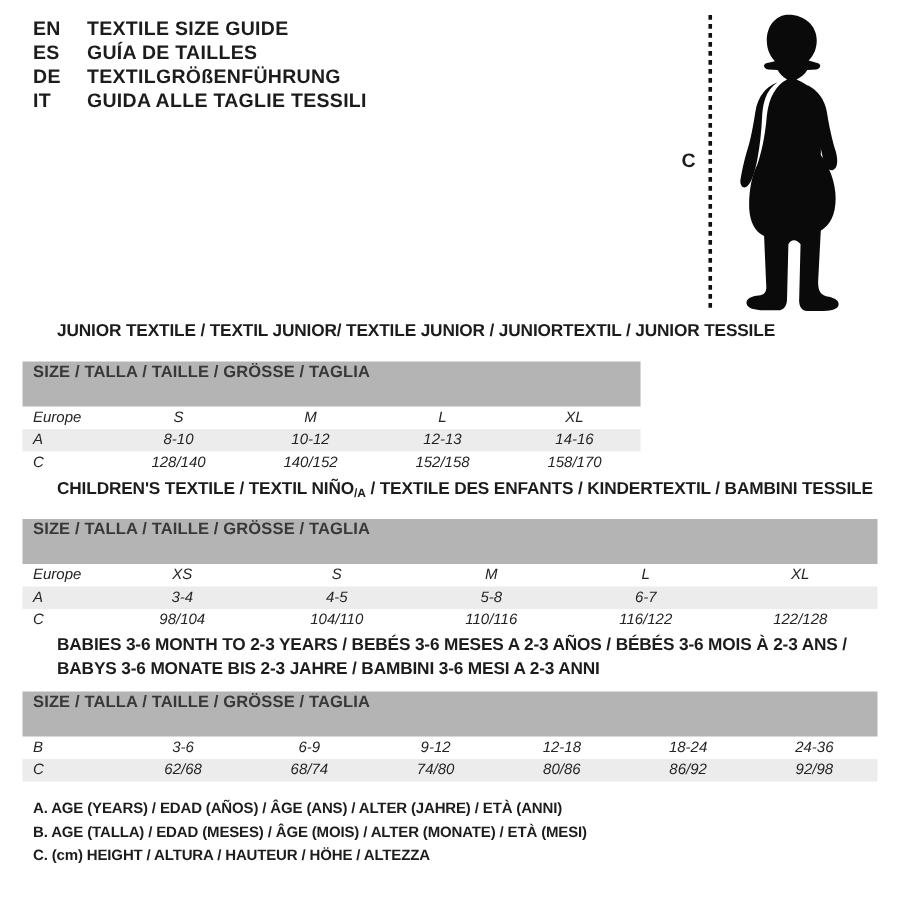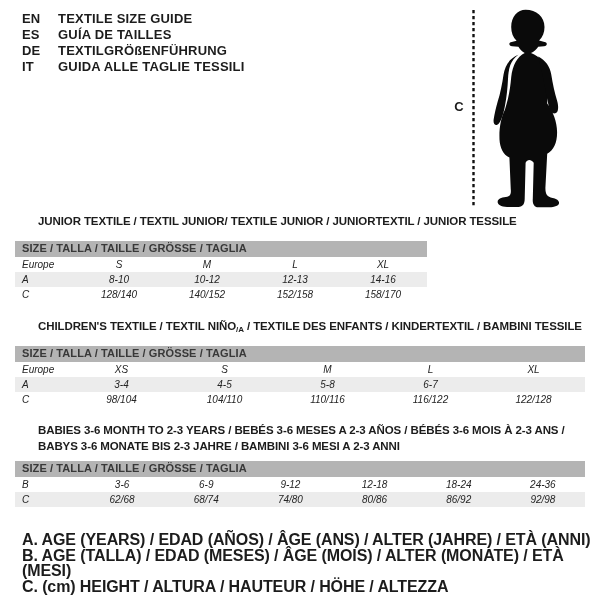--- a/index.html
+++ b/index.html
@@ -19,31 +19,31 @@
   .section-heading { position:absolute; left:38px; font-weight:700; font-size:11.5px; letter-spacing:-.1px; white-space:nowrap; }
   .s1h { top:215px; }
   .s2h { top:320px; }
   .s3h { top:423px; line-height:15.5px; }
   .sub { font-size:8px; vertical-align:-2px; }
   
   .stable { position:absolute; left:15px; }
   .t1 { top:241px; width:412px; }
   .t2 { top:346px; width:570px; }
   .t3 { top:461px; width:570px; }
-  .thead { height:16px; line-height:14px; background:var(--bar,#b4b4b4); color:#383838;
+  .thead { height:30px; line-height:14px; background:var(--bar,#b4b4b4); color:#383838;
            font-weight:700; font-size:11px; padding-left:7px; letter-spacing:.1px; }
   .trow { display:grid; height:15px; }
   .t1 .trow { grid-template-columns:60px repeat(4,1fr); }
   .t2 .trow { grid-template-columns:55px repeat(5,1fr); }
   .t3 .trow { grid-template-columns:65px repeat(6,1fr); }
   .stripe { background:var(--stripe,#ececec); }
   .tcell { font-size:10px; line-height:15px; text-align:center; color:#242424;font-style:italic; }
   .tcell.label { text-align:left; padding-left:7px; }
   
-  .footnotes { position:absolute; left:22px; top:532px; font-weight:700; font-size:16px; line-height:15.5px; letter-spacing:-.1px; }
+  .footnotes { position:absolute; left:22px; top:532px; font-weight:700; font-size:10px; line-height:15.5px; letter-spacing:-.1px; }
 </style>
 </head>
 <body>
 
 <div class="canvas">
 
   <div class="langs">
     <div class="lang-row">
       <span class="lang-code">EN</span>
       <span class="lang-title">TEXTILE SIZE GUIDE</span>

